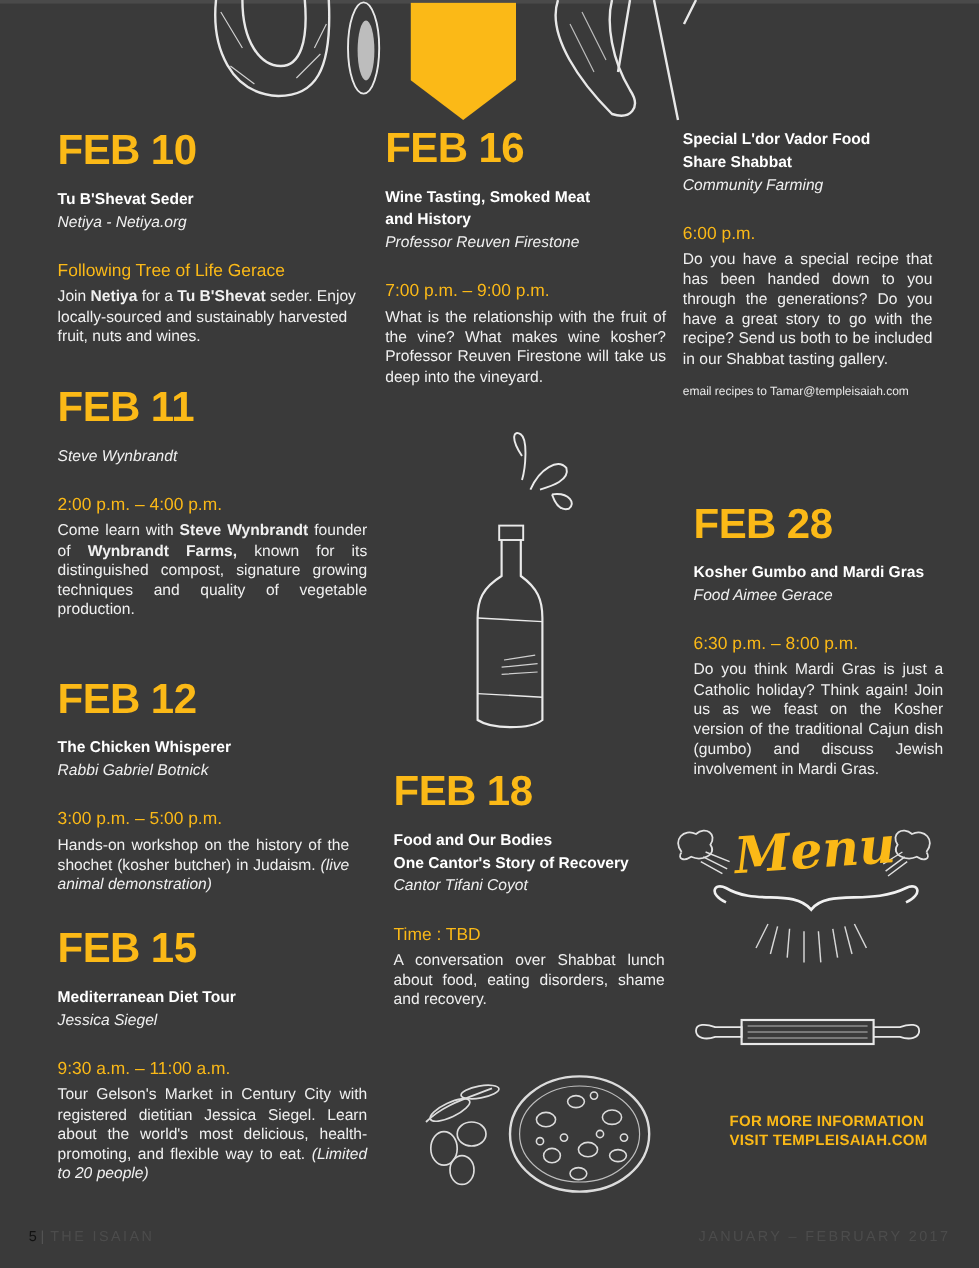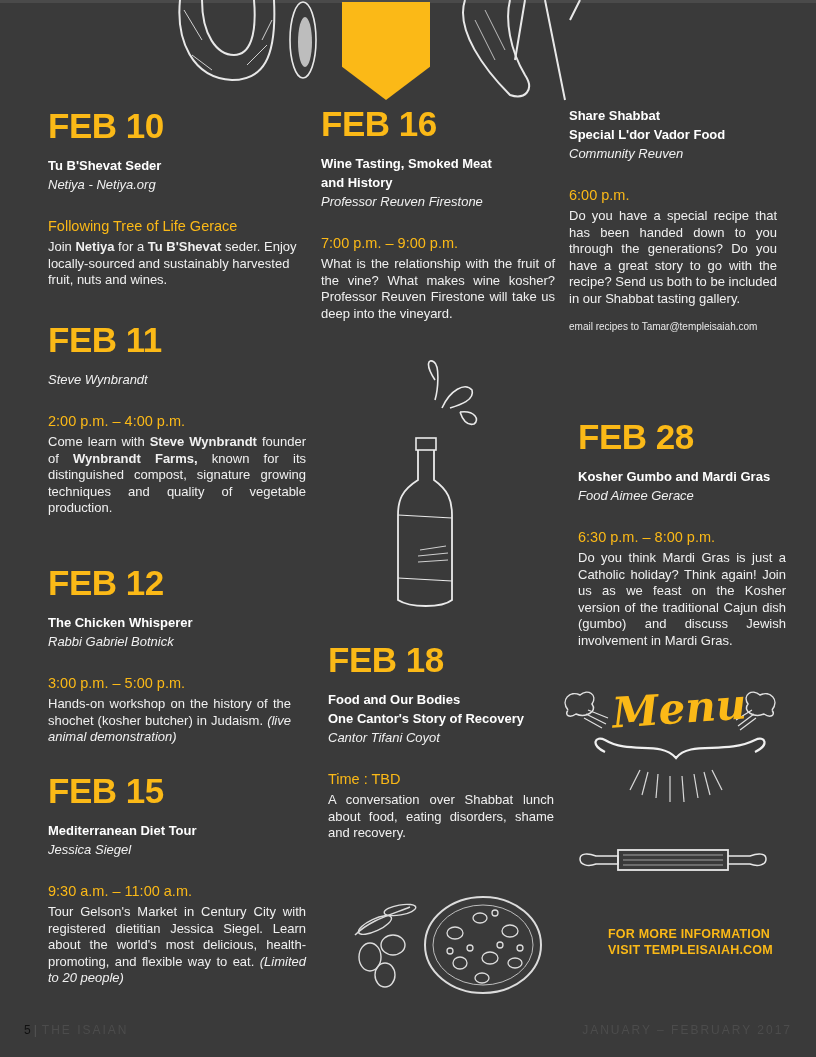--- a/index.html
+++ b/index.html
@@ -146,23 +146,23 @@
     <ellipse cx="62" cy="85" rx="7" ry="5"></ellipse>
       <circle cx="50" cy="55" r="3"></circle>
       <circle cx="80" cy="52" r="3"></circle>
     <circle cx="75" cy="20" r="3"></circle>
       <circle cx="30" cy="58" r="3"></circle>
       <circle cx="100" cy="55" r="3"></circle>
   </g>
 </svg>
 
 <div class="event" style="left:569px;top:106px;width:208px;">
+  <div class="title">Special L'dor Vador Food</div>
   <div class="title">Share Shabbat</div>
-  <div class="title">Special L'dor Vador Food</div>
-  <div class="presenter">Community Reuven</div>
+  <div class="presenter">Community Farming</div>
   <div class="time">6:00 p.m.</div>
   <div class="desc">Do you have a special recipe that has been handed down to you through the generations? Do you have a great story to go with the recipe? Send us both to be included in our Shabbat tasting gallery.</div>
   <div class="note">email recipes to Tamar@templeisaiah.com</div>
 </div>
 
 <div class="event" style="left:578px;top:419px;width:208px;">
   <div class="date">FEB 28</div>
   <div class="title">Kosher Gumbo and Mardi Gras</div>
   <div class="presenter">Food Aimee Gerace</div>
   <div class="time">6:30 p.m. – 8:00 p.m.</div>

